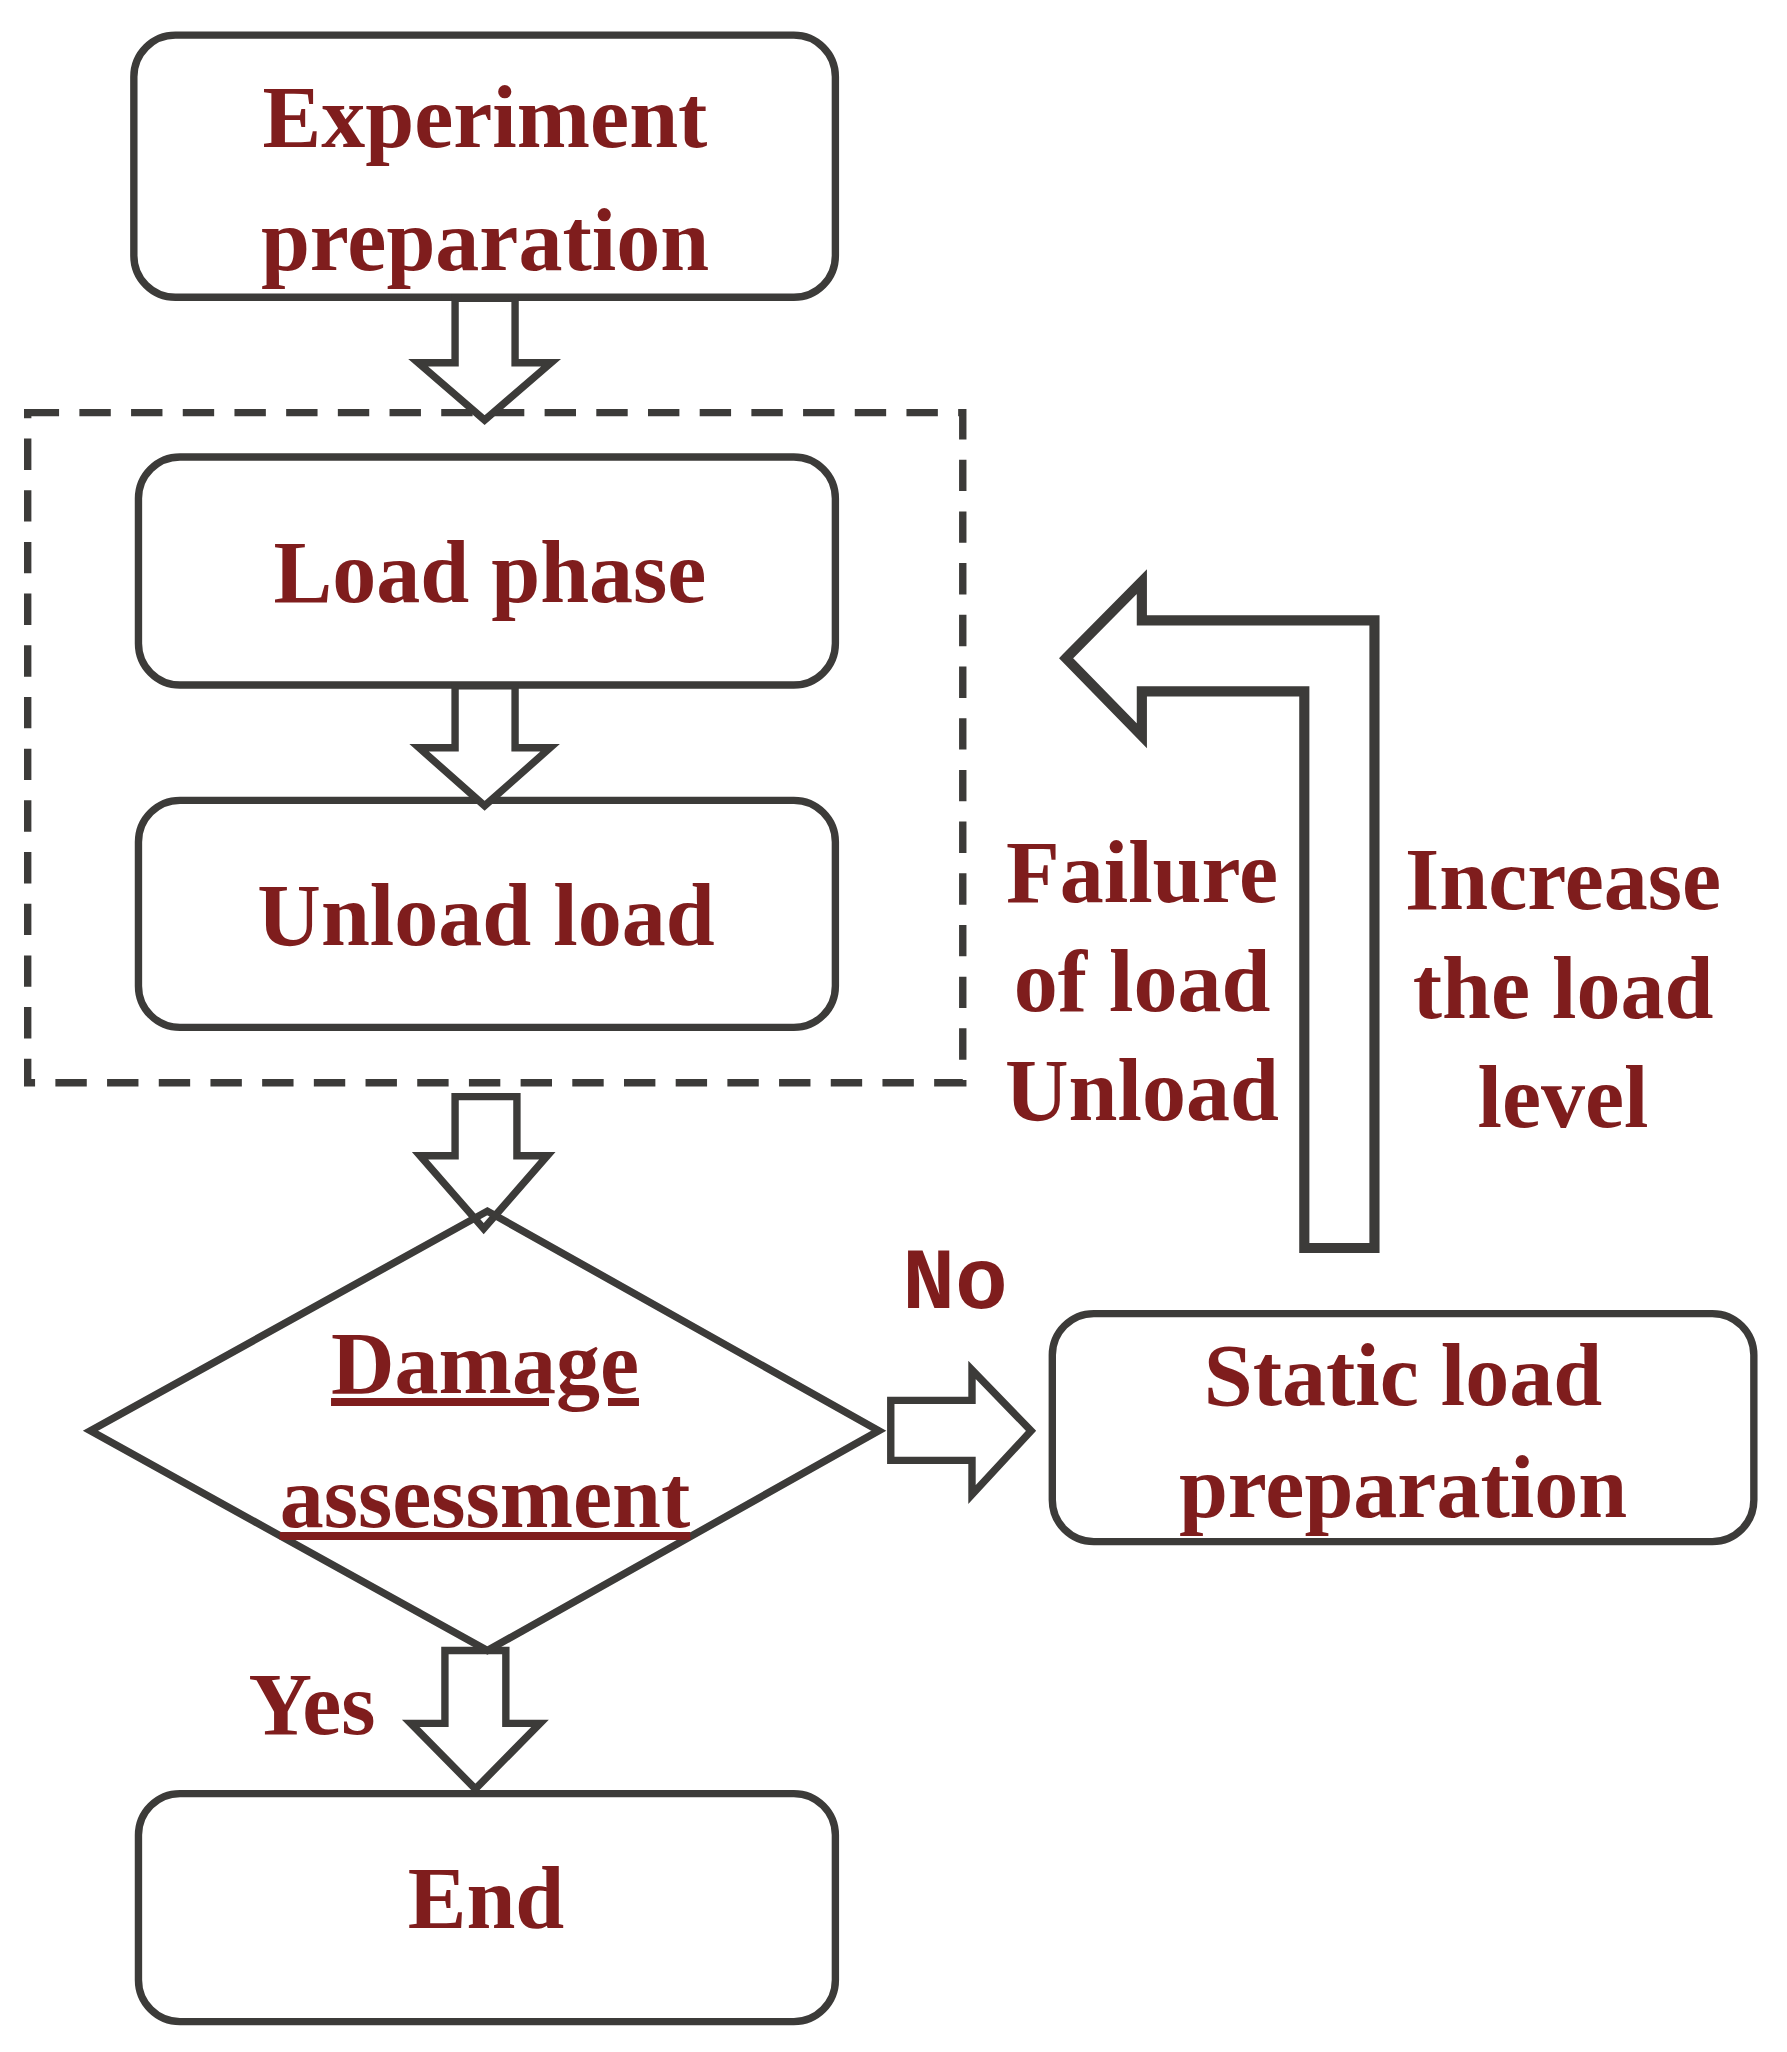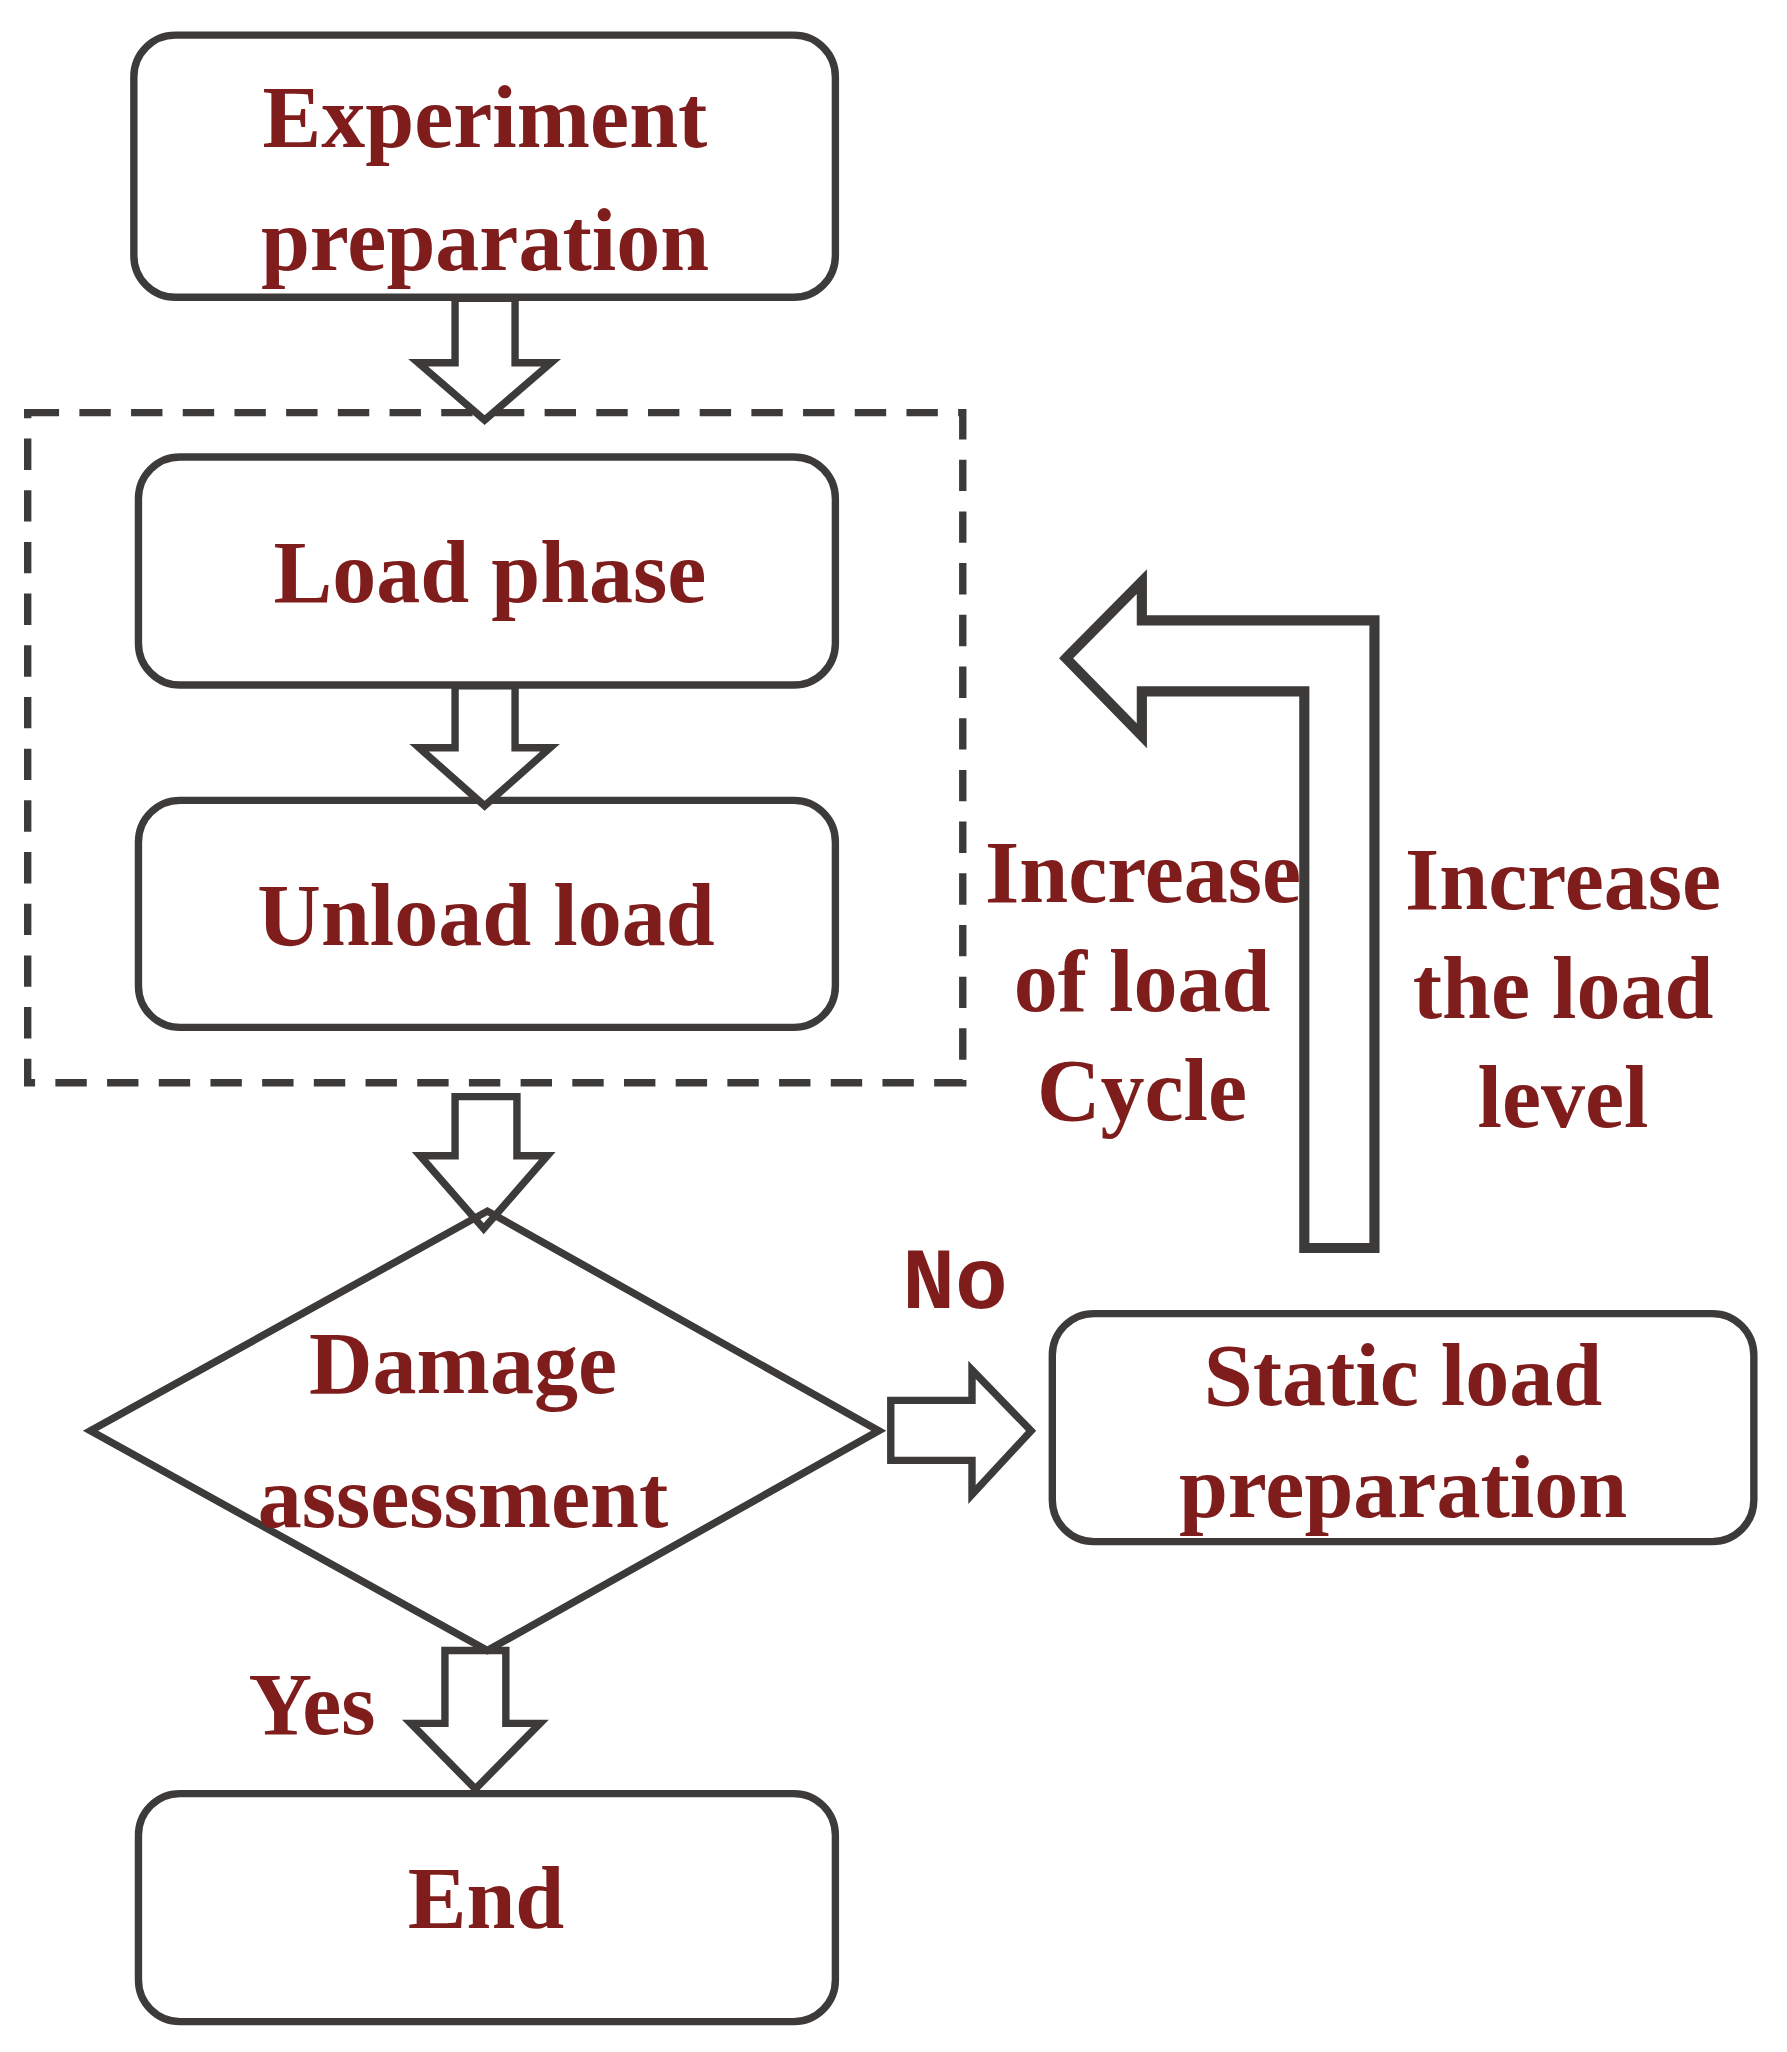--- a/index.html
+++ b/index.html
@@ -22,21 +22,21 @@
     transform: translate(-50%, -50%);
     text-align: center;
     color: #7f1d1d;
     font-weight: bold;
     font-size: 88px;
     line-height: 123px;
   }
   .lbl-node-top   { left: 485px; top: 179px;  width: 683px; }
   .lbl-node-load  { left: 486px; top: 572px;  width: 683px; padding-left: 8px; }
   .lbl-node-unload{ left: 486px; top: 915px;  width: 683px; }
-  .lbl-diamond    { left: 463px; top: 1431px; width: 646px; line-height: 134px; }
+  .lbl-diamond    { left: 485px; top: 1431px; width: 646px; line-height: 134px; text-decoration: underline; }
   .lbl-static     { left: 1403px; top: 1432px; width: 646px; line-height: 112px; }
   .lbl-end        { left: 486px; top: 1898px; width: 683px; }
   .lbl-failure    { left: 1142px; top: 981px; width: 314px; line-height: 109px; }
   .lbl-increase   { left: 1563px; top: 988px; width: 353px; line-height: 109px; }
   .lbl-no         { left: 955px; top: 1284px; white-space: nowrap; font-family: Liberation Mono, monospace; }
   .lbl-yes        { left: 312px;  top: 1704px; white-space: nowrap; }
 </style>
 </head>
 <body>
 
@@ -65,17 +65,17 @@
 
   <div class="label lbl-node-top">Experiment preparation</div>
   <div class="label lbl-node-load">Load phase</div>
   <div class="label lbl-node-unload">Unload load</div>
   <div class="label lbl-diamond">Damage assessment</div>
   <div class="label lbl-static">Static load preparation</div>
   <div class="label lbl-end">End</div>
 
   <div class="label lbl-no">No</div>
   <div class="label lbl-yes">Yes</div>
-  <div class="label lbl-failure">Increase of load Cycle</div>
+  <div class="label lbl-failure">Failure of load Unload</div>
   <div class="label lbl-increase">Increase the load level</div>
 
 </div>
 
 
 </body></html>

